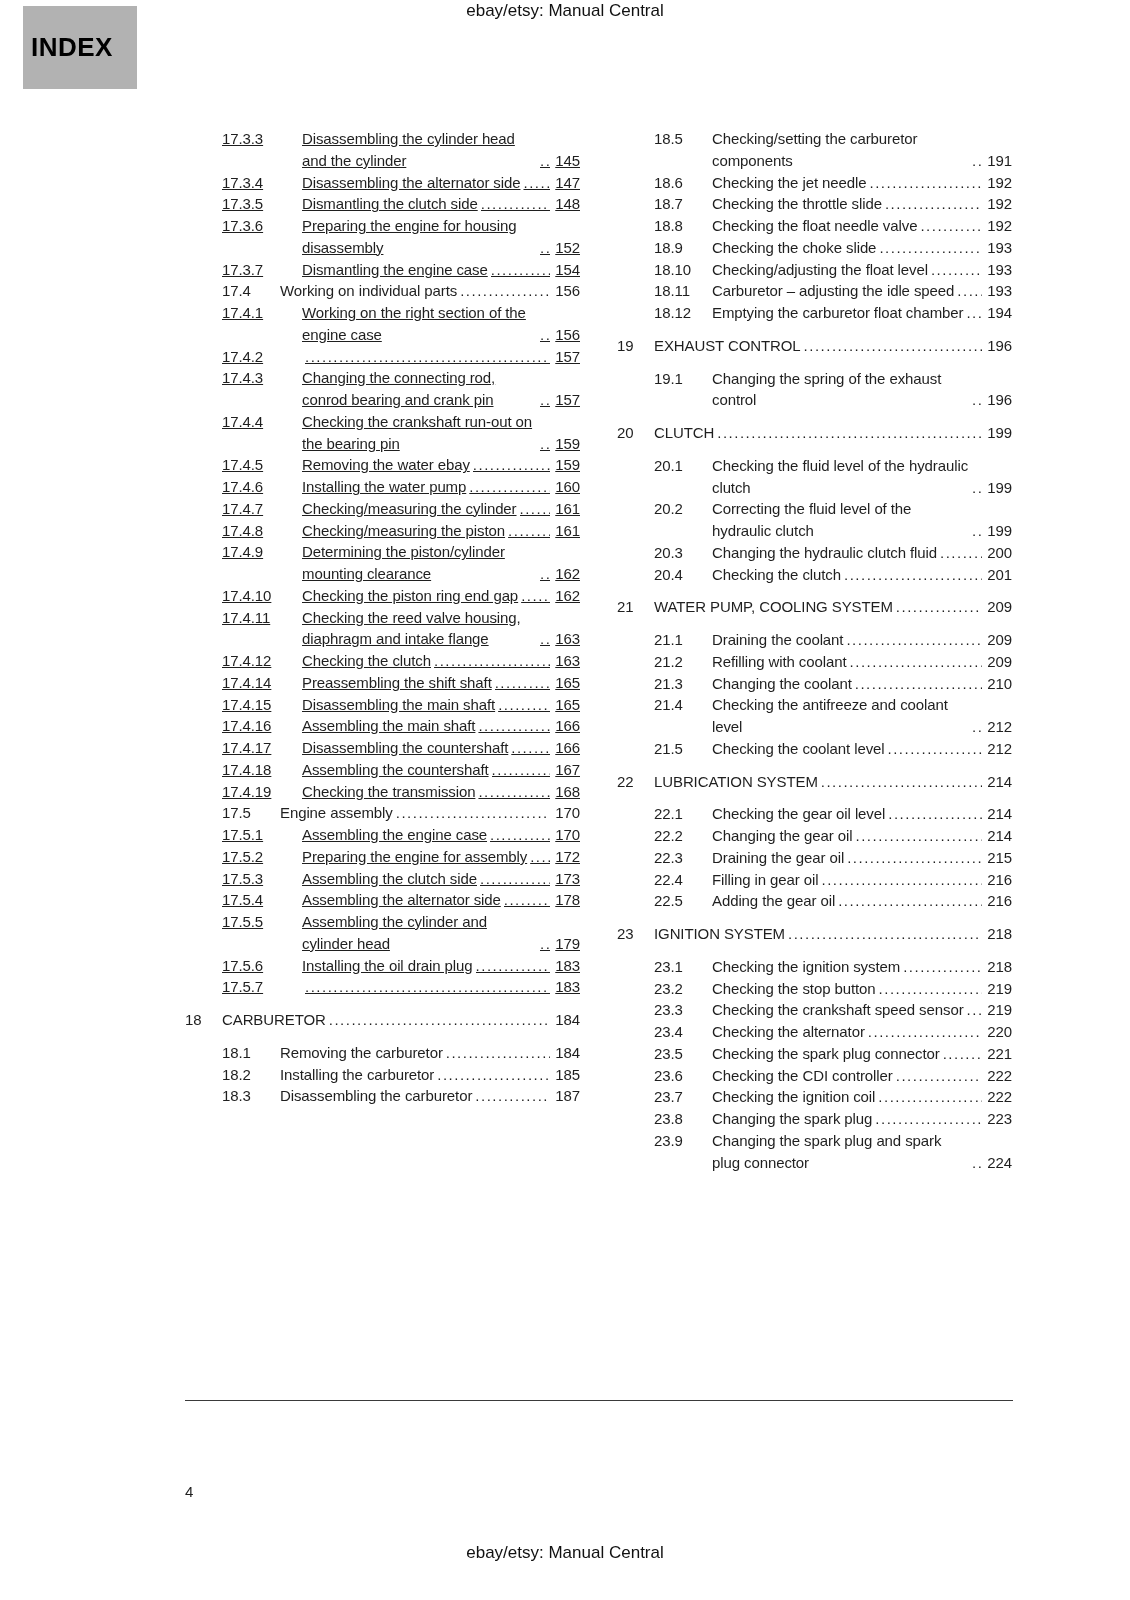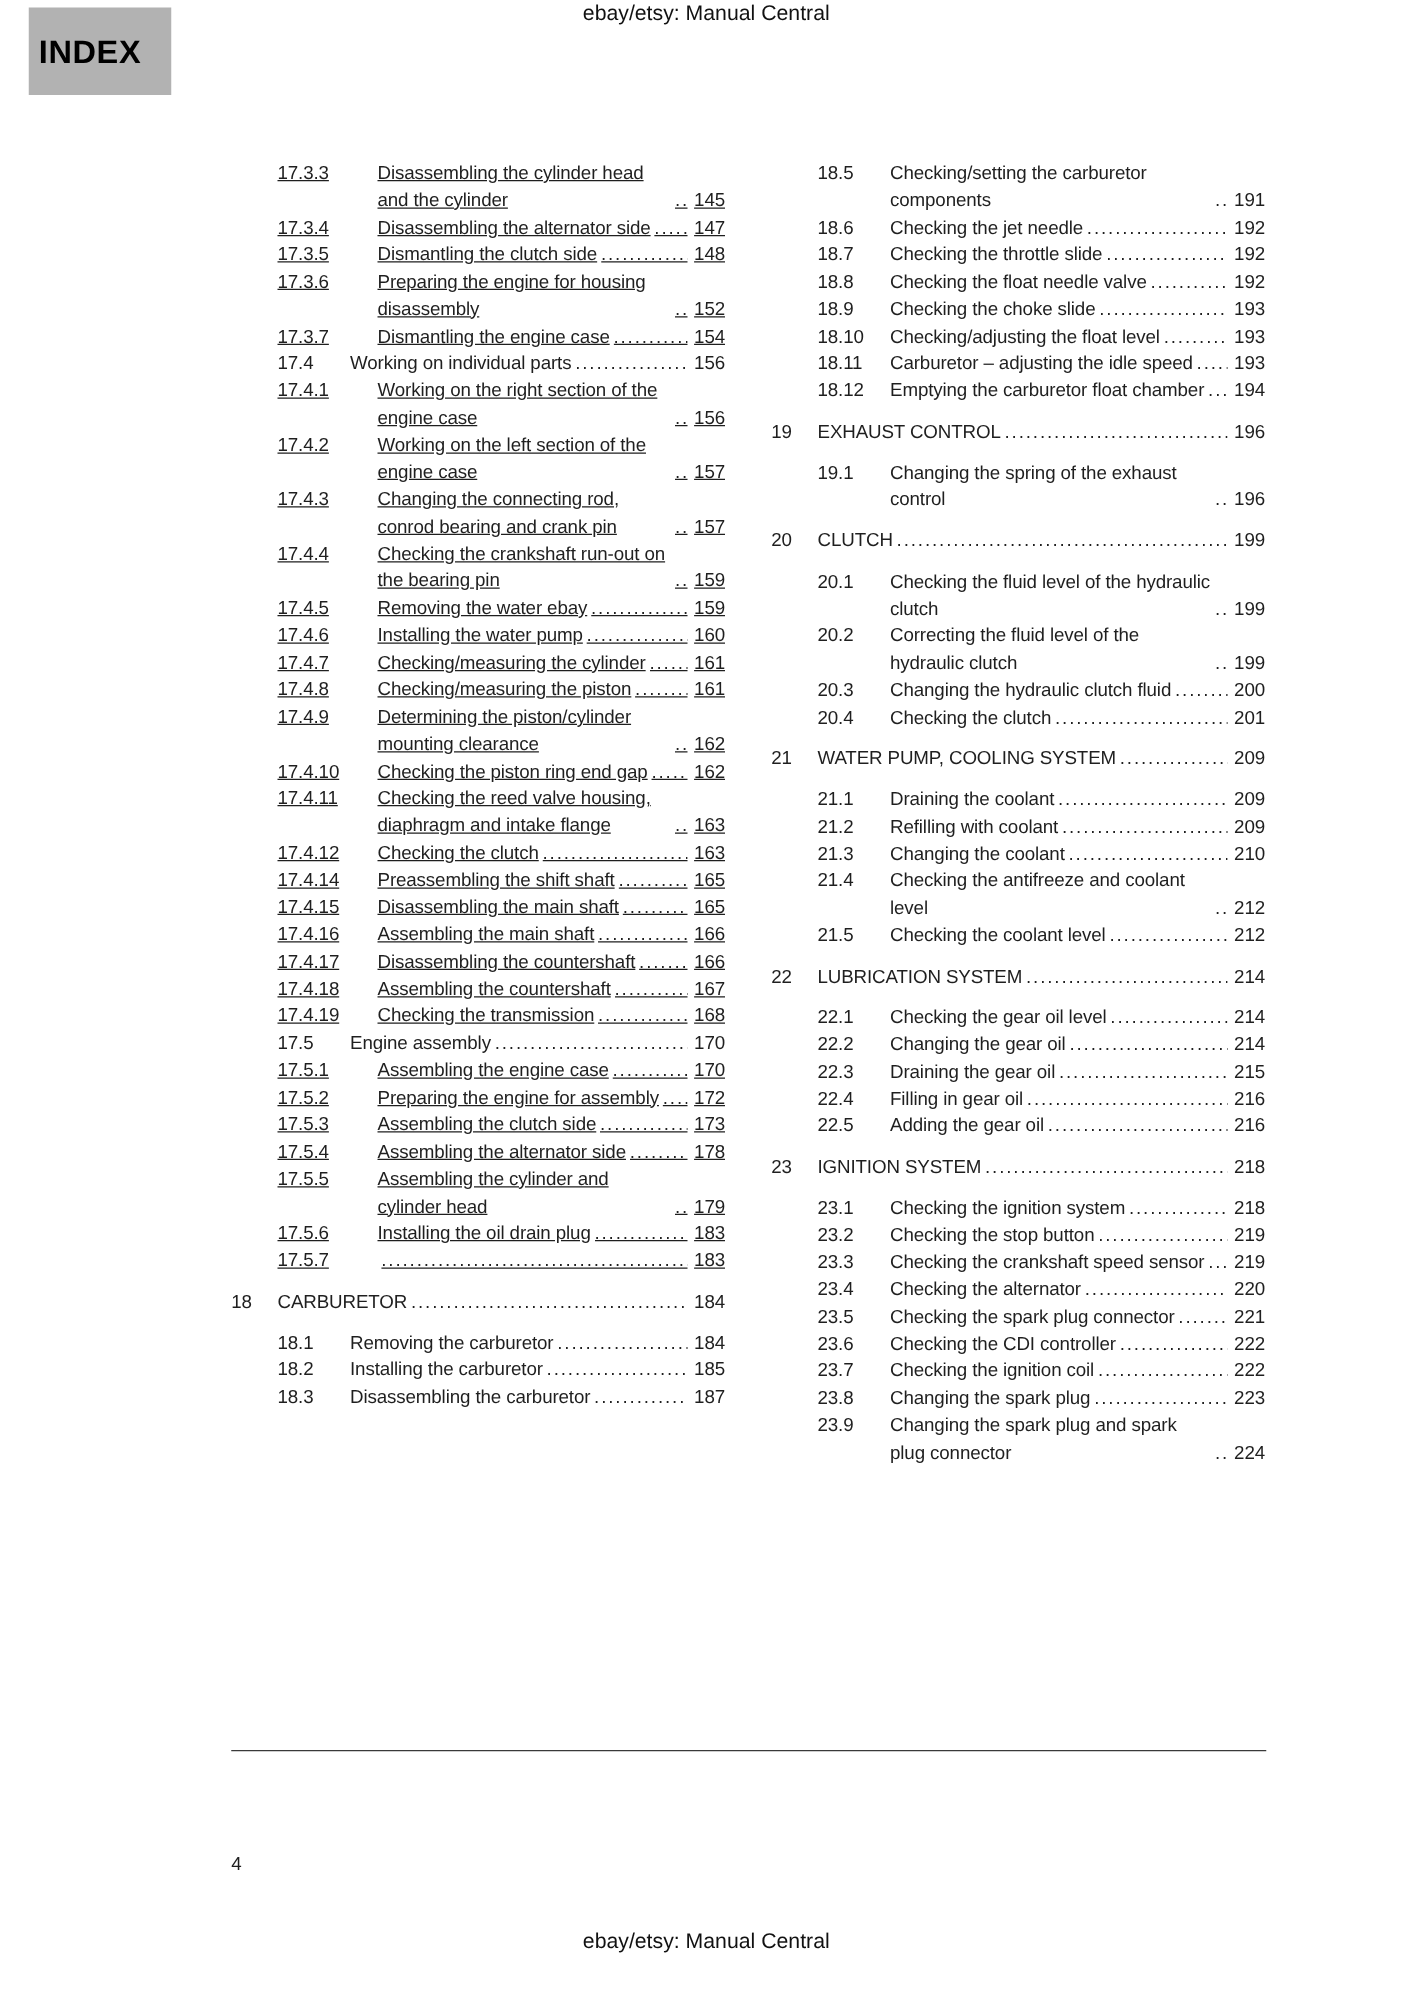--- a/index.html
+++ b/index.html
@@ -12,21 +12,21 @@
     overflow: hidden;
   }
 
   .top-title {
     position: absolute; top: 1px; left: 0; width: 1130px;
     text-align: center; font-size: 17px; color: #111;
   }
 
   .index-tab {
     position: absolute; left: 23px; top: 6px;
-    width: 114px; height: 70px;
+    width: 114px; height: 83px;
     background: #b2b2b2;
     display: flex; align-items: center;
     padding-left: 8px;
   }
   .index-label {
     font-size: 26px; font-weight: bold; color: #000; letter-spacing: 0.5px;
   }
 
   .toc {
     position: absolute; left: 185px; top: 128px; width: 828px;
@@ -124,21 +124,20 @@
         <span class="page">156</span>
       </div>
       <div class="entry level-3">
         <span class="num">17.4.1</span>
         <span class="title">Working on the right section of the engine case</span>
         <span class="leader"></span>
         <span class="page">156</span>
       </div>
       <div class="entry level-3">
         <span class="num">17.4.2</span>
-        <span class="title">Working on the left section of the engine case</span>
         <span class="leader"></span>
         <span class="page">157</span>
       </div>
       <div class="entry level-3">
         <span class="num">17.4.3</span>
         <span class="title">Changing the connecting rod, conrod bearing and crank pin</span>
         <span class="leader"></span>
         <span class="page">157</span>
       </div>
       <div class="entry level-3">

